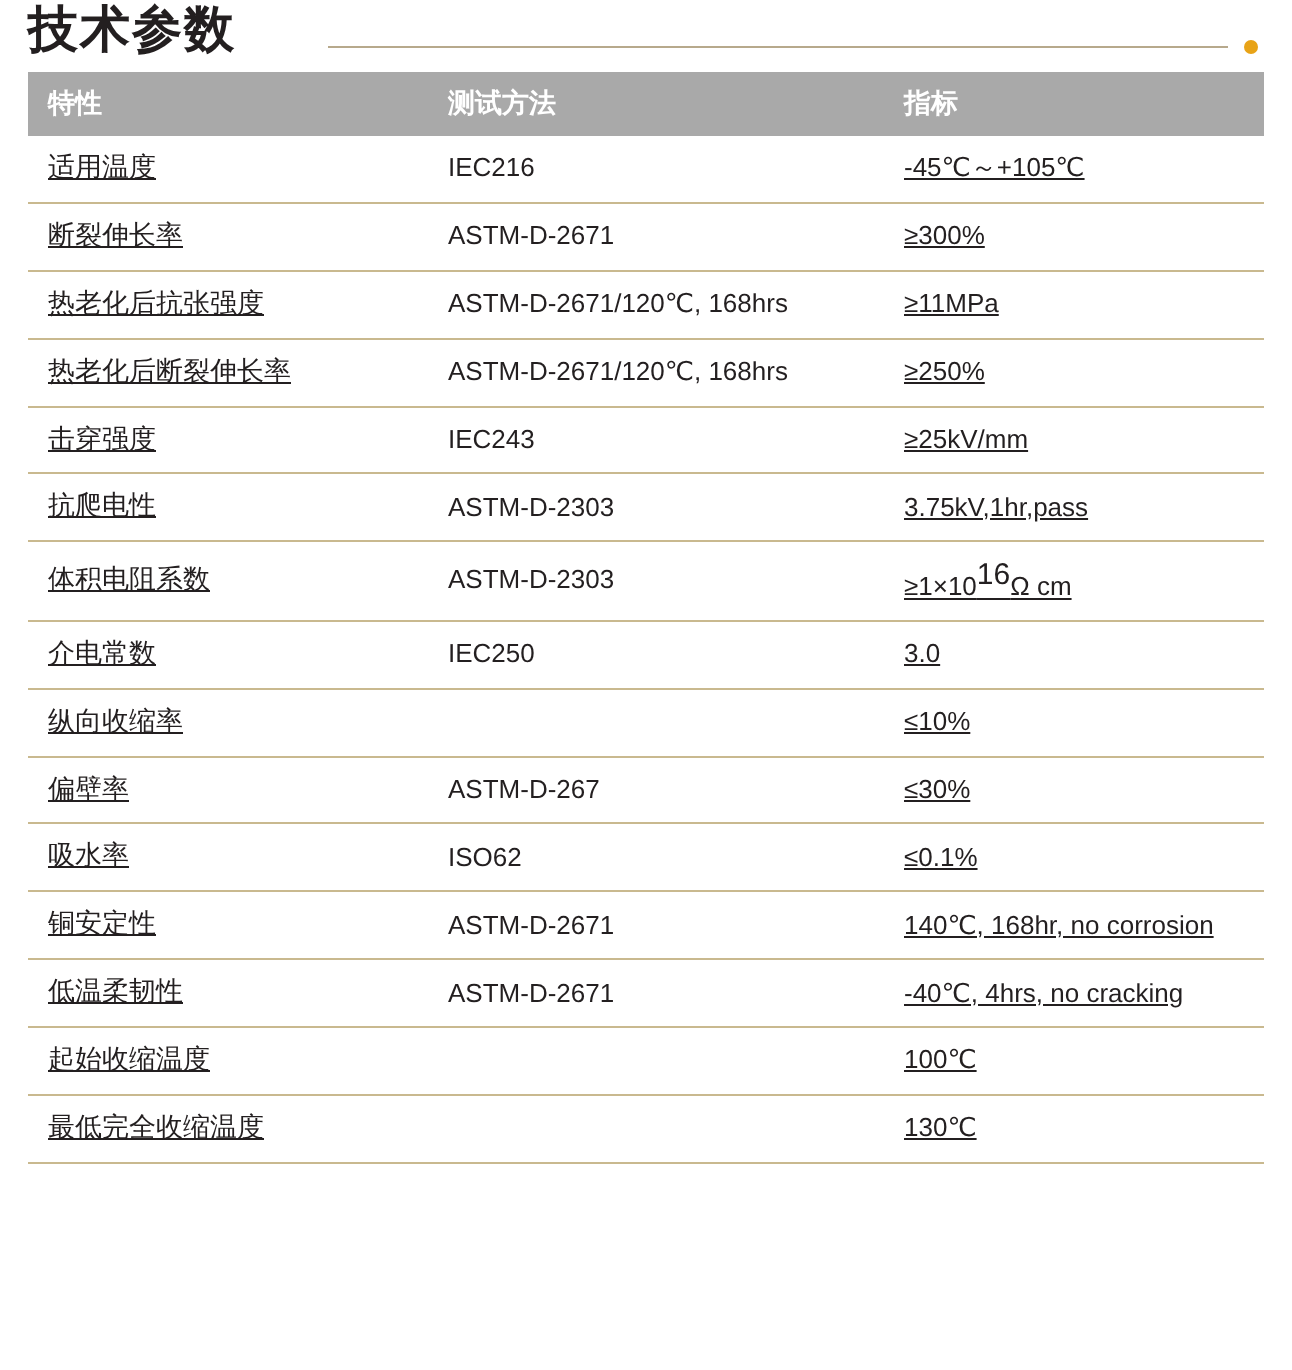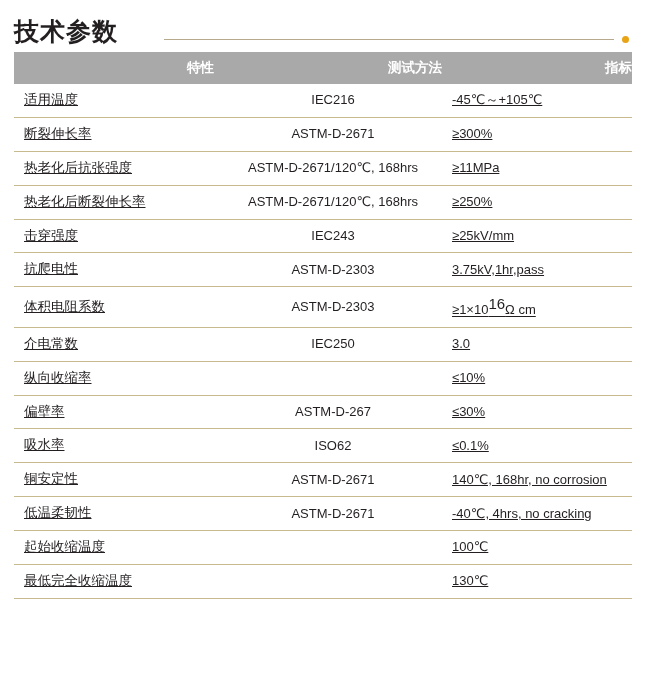--- a/index.html
+++ b/index.html
@@ -17,21 +17,21 @@
   .page {
     position: relative;
     width: 646px;
     height: 685px;
     box-sizing: border-box;
     padding: 0 14px;
   }
   
   .title-row {
     position: relative;
-    height: 52px;
+    height: 36px;
     display: flex;
     align-items: flex-end;
   }
   .title-text {
     font-size: 25px;
     font-weight: bold;
     letter-spacing: 1px;
     line-height: 1;
     padding-bottom: 8px;
     color: #231f20;
@@ -63,38 +63,38 @@
   }
   table.spec col.c1 { width: 200px; }
   table.spec col.c2 { width: 228px; }
   table.spec col.c3 { width: auto; }
 
   table.spec thead th {
     background: #a9a9a9;
     color: #ffffff;
     font-weight: bold;
     font-size: 13.5px;
-    text-align: right;
+    text-align: left;
     padding: 7px 0 7px 10px;
     border: none;
   }
   table.spec tbody td {
     padding: 8px 0 8px 10px;
     border-bottom: 1px solid #c9b98f;
     vertical-align: middle;
     line-height: 1.25;
     color: #231f20;
     white-space: nowrap;
     overflow: hidden;
   }
   table.spec tbody tr:last-child td {
     border-bottom: 1px solid #c9b98f;
   }
   .cell-name { font-size: 13.5px; text-decoration: underline; }
-  .cell-method { font-size: 13px; text-align: center; }
+  .cell-method { font-size: 13px; }
   .cell-value { font-size: 13px; text-decoration: underline; }
   sup { font-size: 15px; vertical-align: super; }
 </style>
 </head>
 <body>
 
 <div class="page">
 
   <div class="title-row">
     <div class="title-text">技术参数</div>

